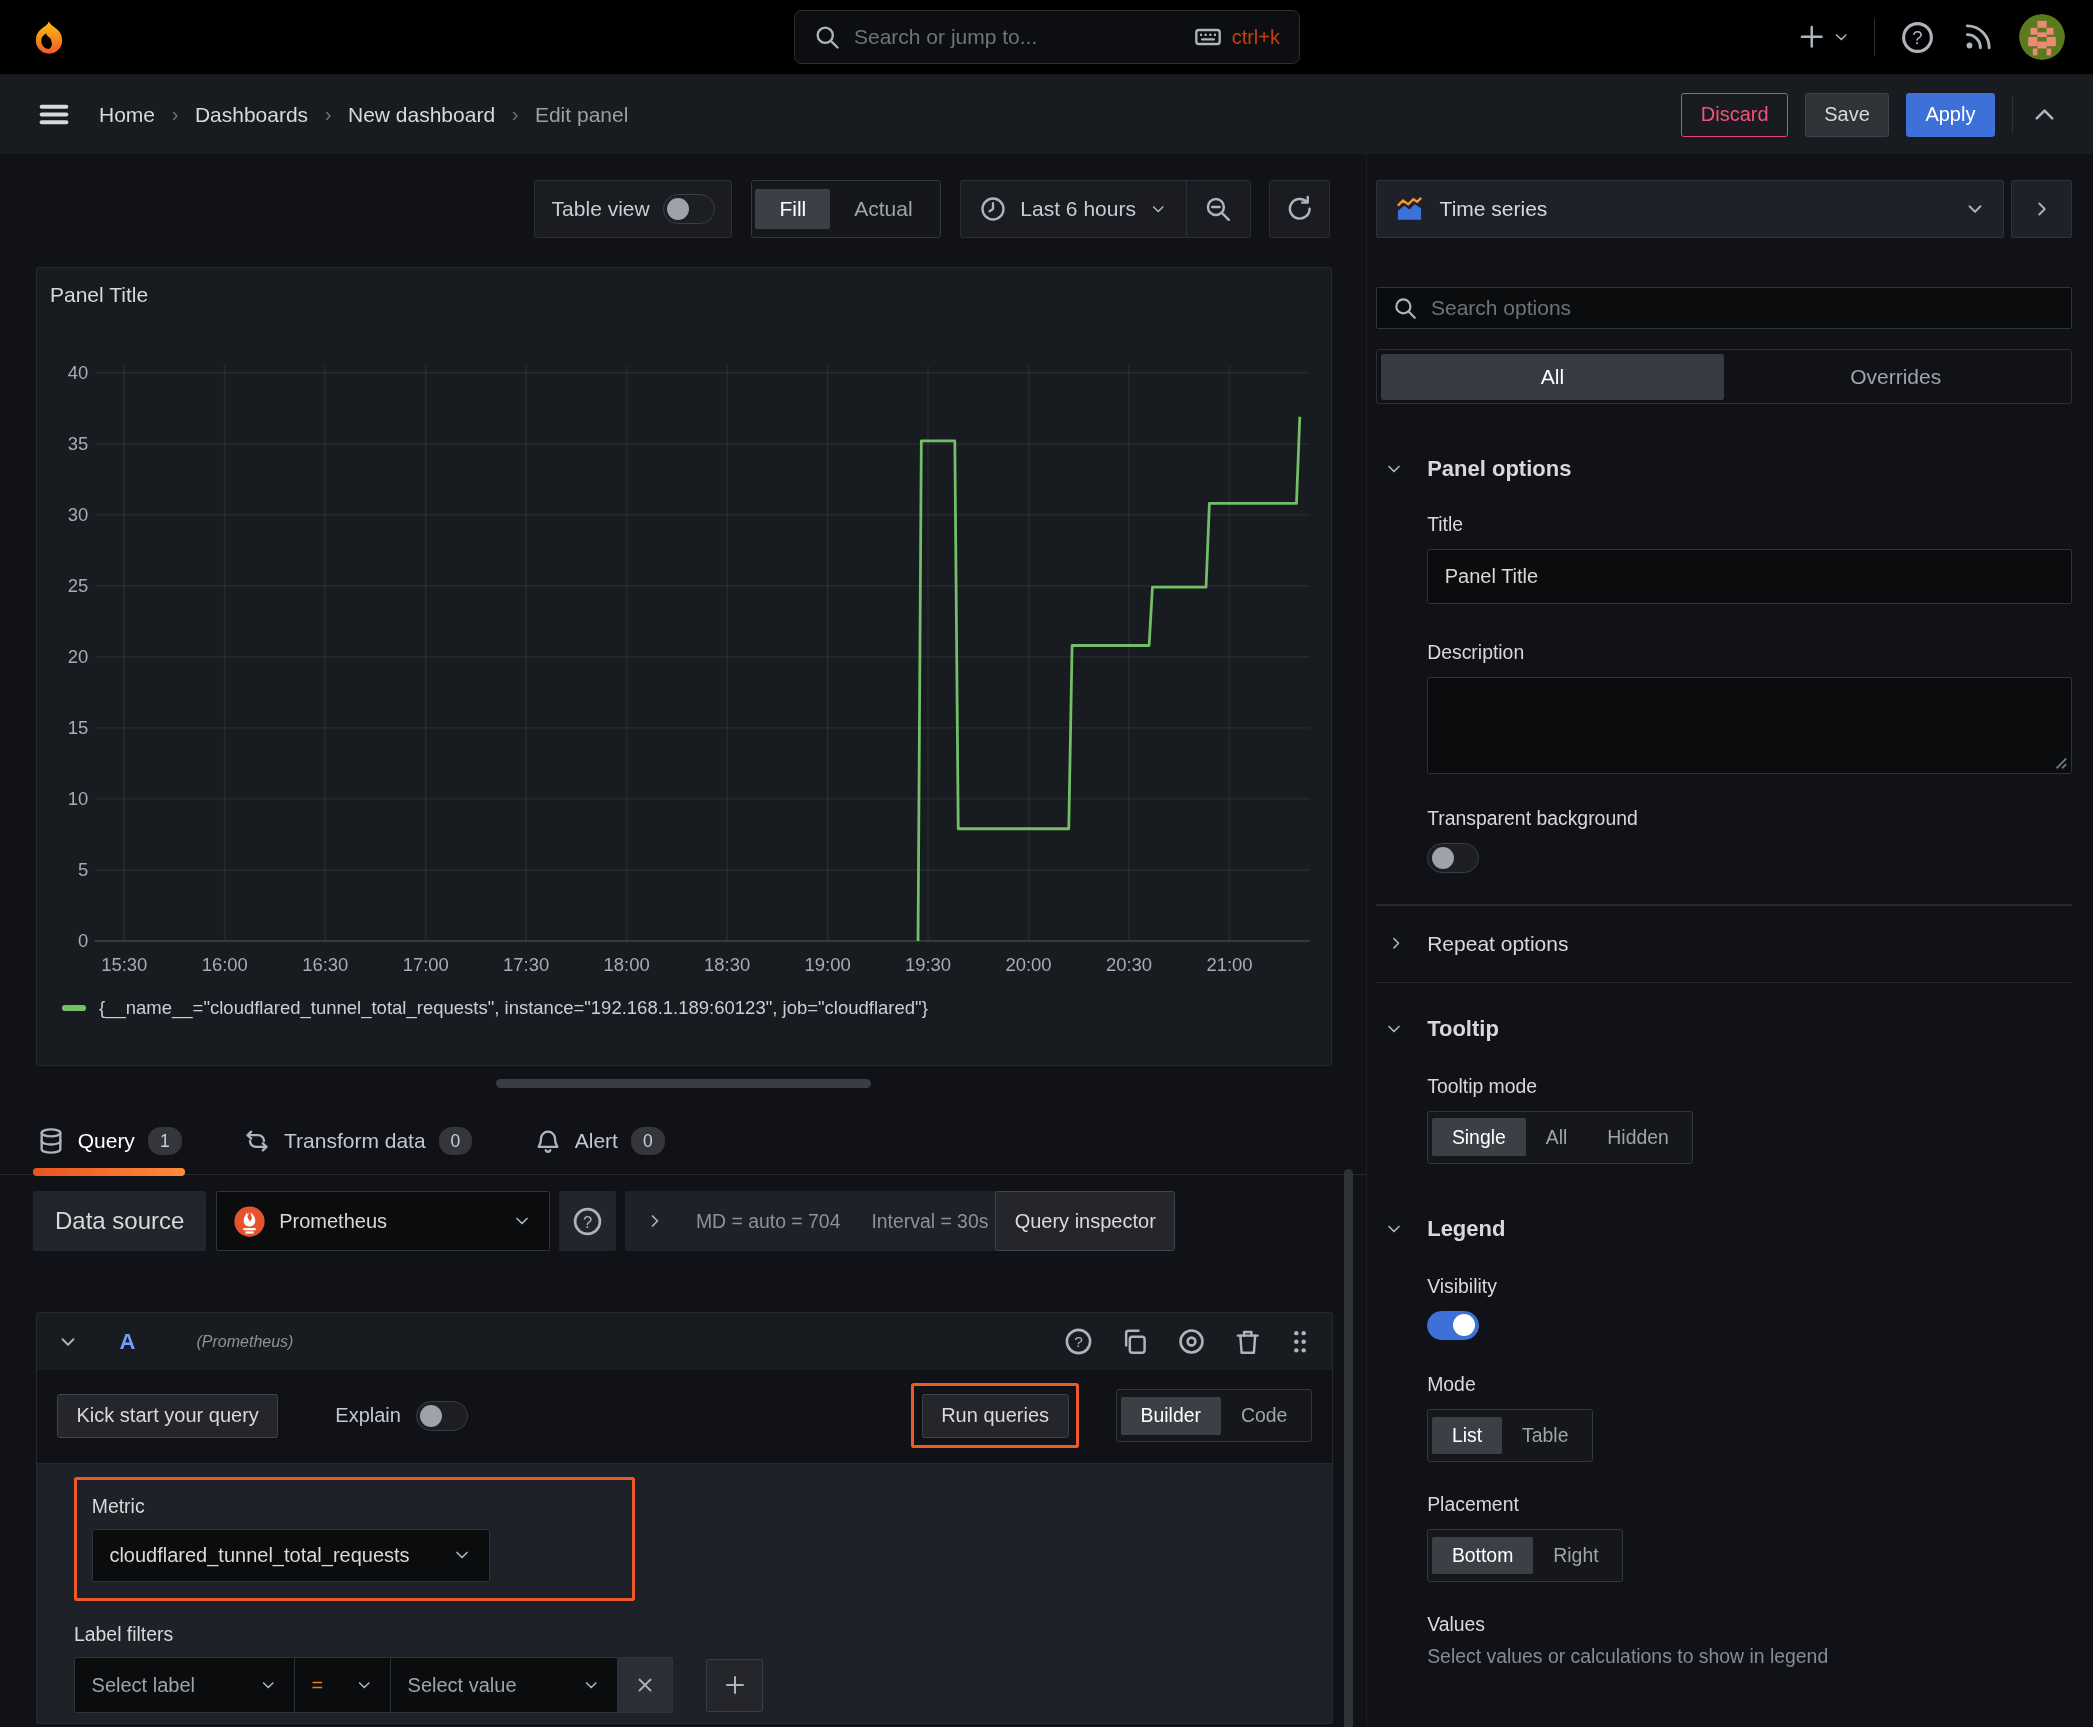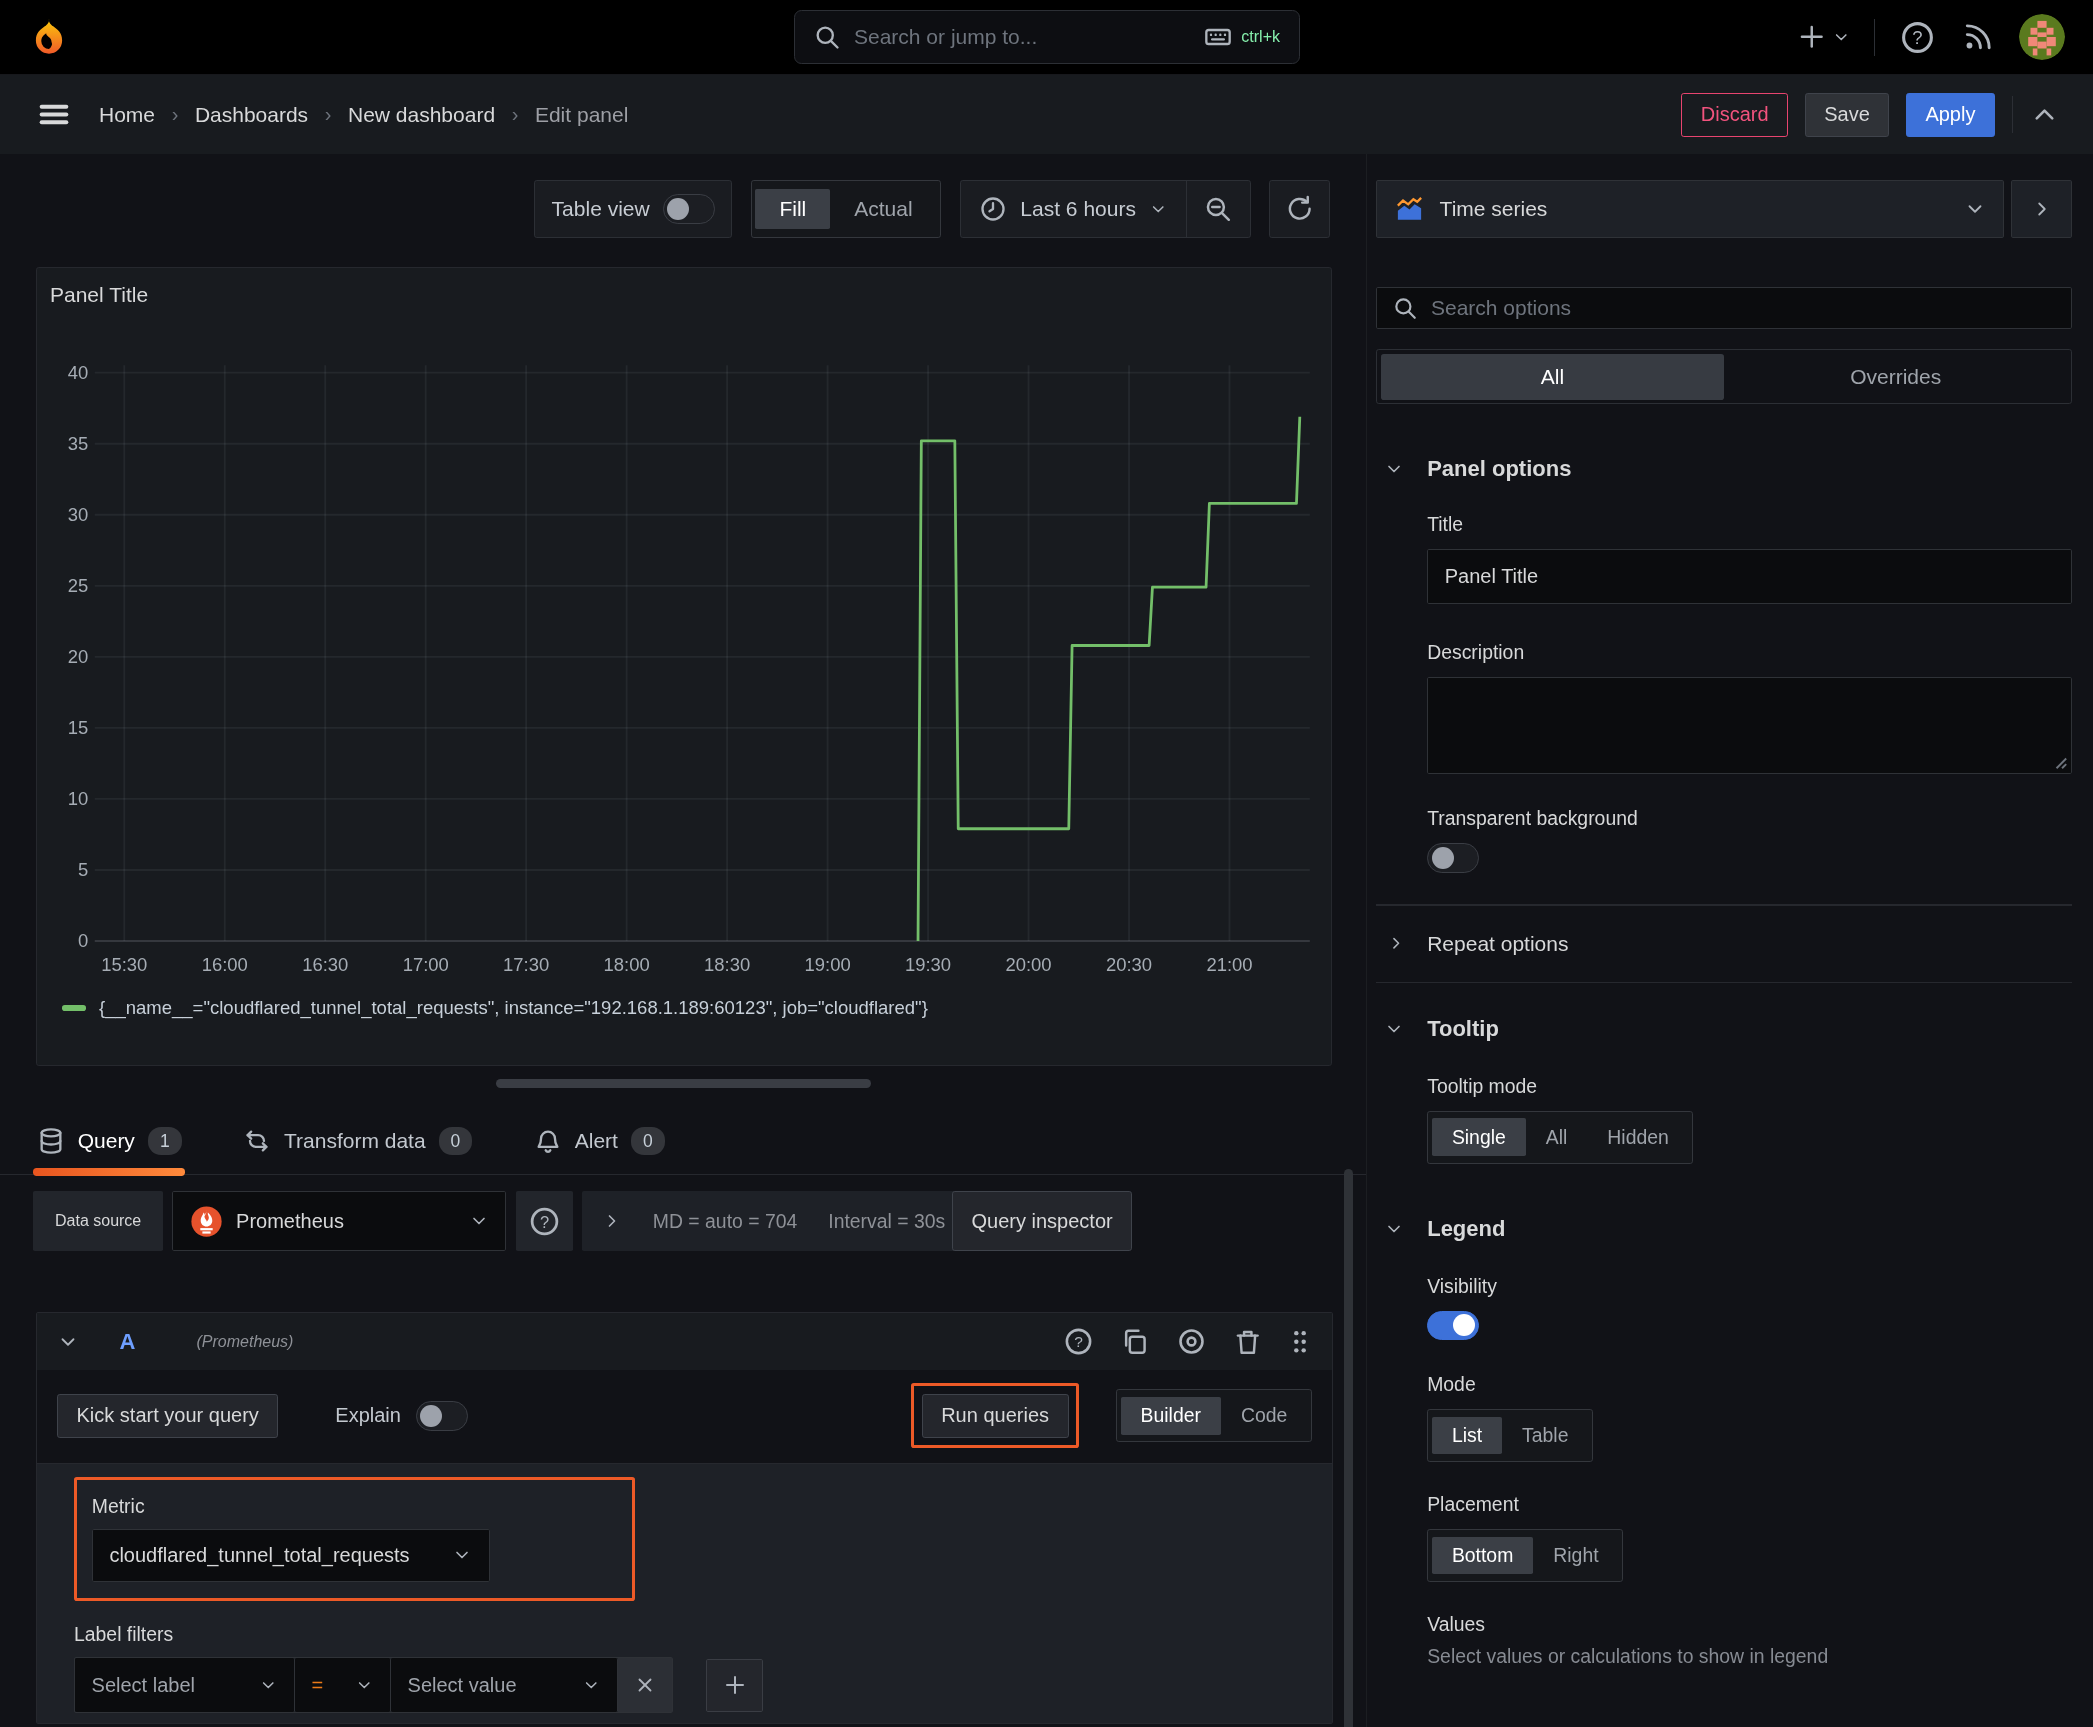--- a/index.html
+++ b/index.html
@@ -10,21 +10,21 @@
 
   
   .topnav { height:75px; background:#000; display:flex; align-items:center;
     padding:0 28px; position:relative; border-bottom:0.9px solid #17181c; }
   .search-box { position:absolute; left:50%; top:10px; transform:translateX(-50%);
     width:506px; height:54px; background:#0d0e12; border:0.9px solid #2c2f35; border-radius:7.4px;
     display:flex; align-items:center; padding:0 18.5px; gap:13px; }
   .search-box input { flex:1; background:transparent; border:none; outline:none;
     color:#9da2ab; font-size:21px; font-family:inherit; }
   .search-box input::placeholder { color:#6e747d; }
-  .shortcut { color:#86efac; font-size:16px; display:flex; align-items:center; gap:9.2px; }
+  .shortcut { color:#c2410c; font-size:20px; display:flex; align-items:center; gap:9.2px; }
   .topnav-right { margin-left:auto; display:flex; align-items:center; gap:24px; }
   .tn-divider { width:0.9px; height:37px; background:#2c2f35; }
   .avatar { width:46px; height:46px; border-radius:50%; overflow:hidden; }
 
   
   .subnav { height:79px; background:#181b1f; display:flex; align-items:center; padding:0 33px; }
   .crumbs { display:flex; align-items:center; gap:16.6px; margin-left:24px; font-size:21px; }
   .crumbs .sep { color:#6e747d; font-size:20px; }
   .crumbs .dim { color:#9d9fa5; }
   .subnav-actions { margin-left:auto; display:flex; align-items:center; gap:16.6px; }
@@ -78,21 +78,21 @@
     font-size:21px; color:#c3c8cf; position:relative; cursor:pointer; }
   .qtab.active { color:#fff; }
   .qtab.active::after { content:""; position:absolute; left:0; right:0; bottom:-1.8px; height:7.4px;
     border-radius:3.7px; background:linear-gradient(90deg,#e8551f,#ff8a3c); }
   .badge { background:#34363b; color:#c7d0d9; font-size:17.5px; border-radius:13px;
     padding:3.7px 12px; }
 
   
   .ds-row { display:flex; align-items:center; margin:16.6px 33px 0 33px; height:60px; gap:9.2px; }
   .ds-label { background:#22252b; border-radius:1.8px; height:60px; display:flex; align-items:center;
-    padding:0 22px; font-size:16px; color:#d8d9da; }
+    padding:0 22px; font-size:24px; color:#d8d9da; }
   .ds-select { background:#0b0c0e; border:0.9px solid #2f3237; border-radius:1.8px; height:60px;
     display:flex; align-items:center; gap:13px; padding:0 16.6px; width:334px; font-size:20px; cursor:pointer; }
   .ds-help { background:#22252b; border-radius:1.8px; width:57px; height:60px; display:flex;
     align-items:center; justify-content:center; cursor:pointer; }
   .ds-stats { background:#1e2127; border-radius:1.8px; height:60px; display:flex; align-items:center;
     gap:31px; padding:0 20px; width:413px; overflow:hidden; font-size:19.4px; color:#8e9197; white-space:nowrap; }
   .btn.inspector { height:60px; margin-left:-52px; position:relative; z-index:1; background:#24262c; }
 
   
   .query-card { margin:61px 33px 0 36px; border:0.9px solid #26282e; border-radius:1.8px; }

